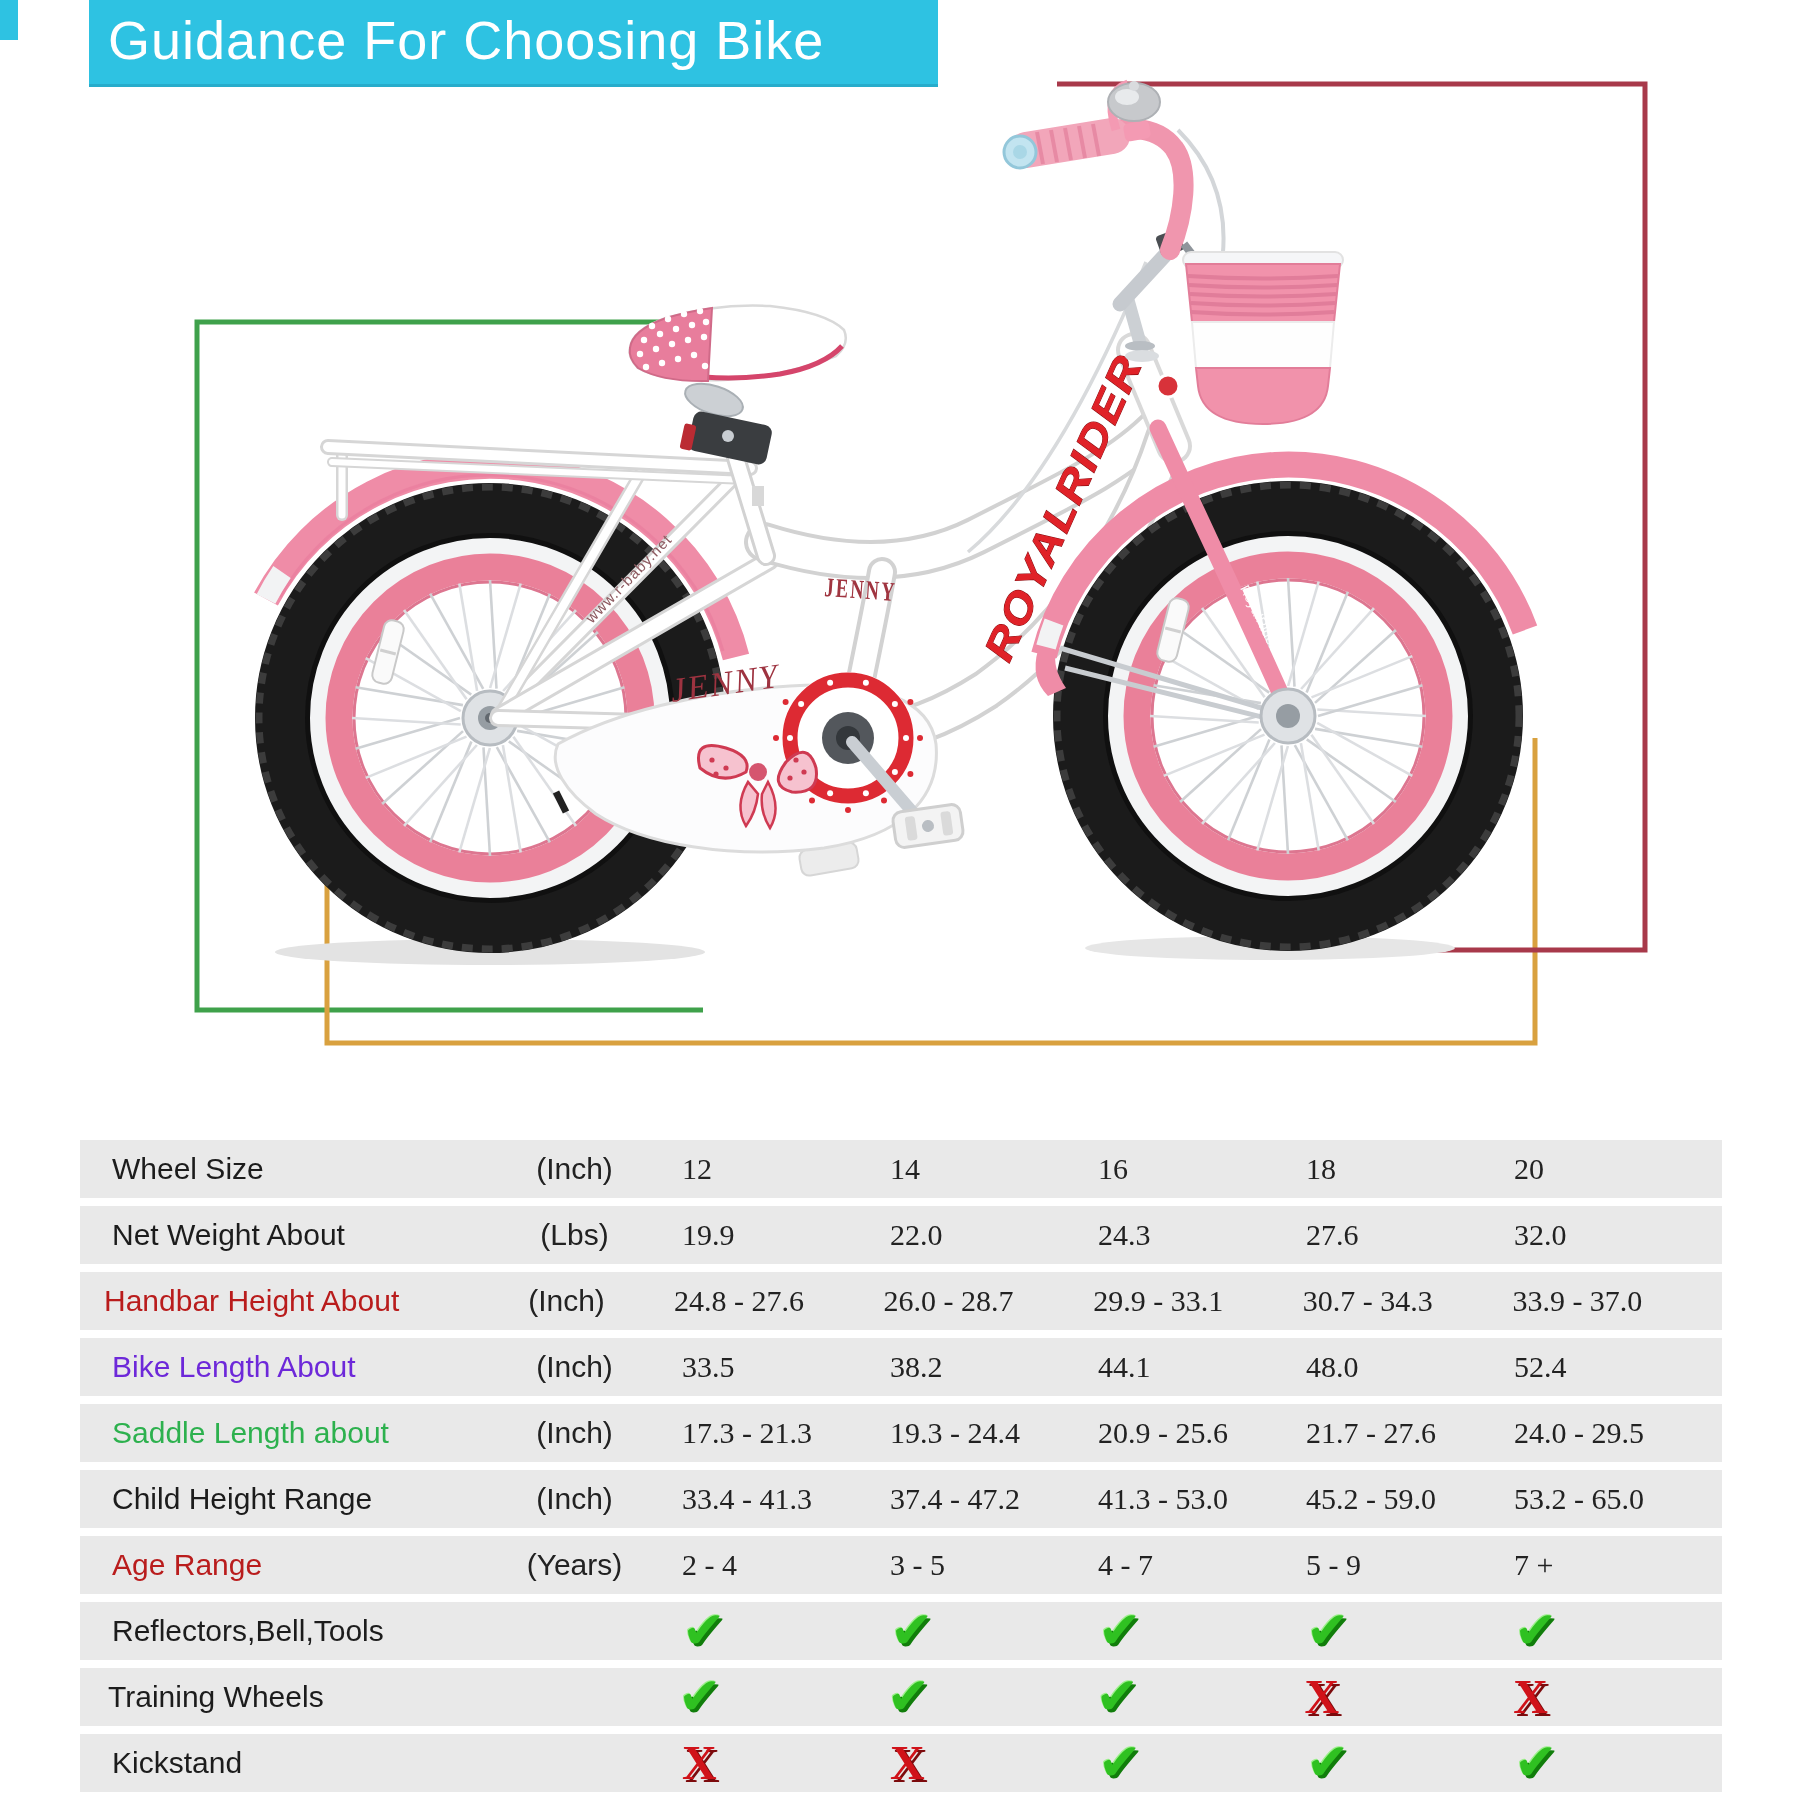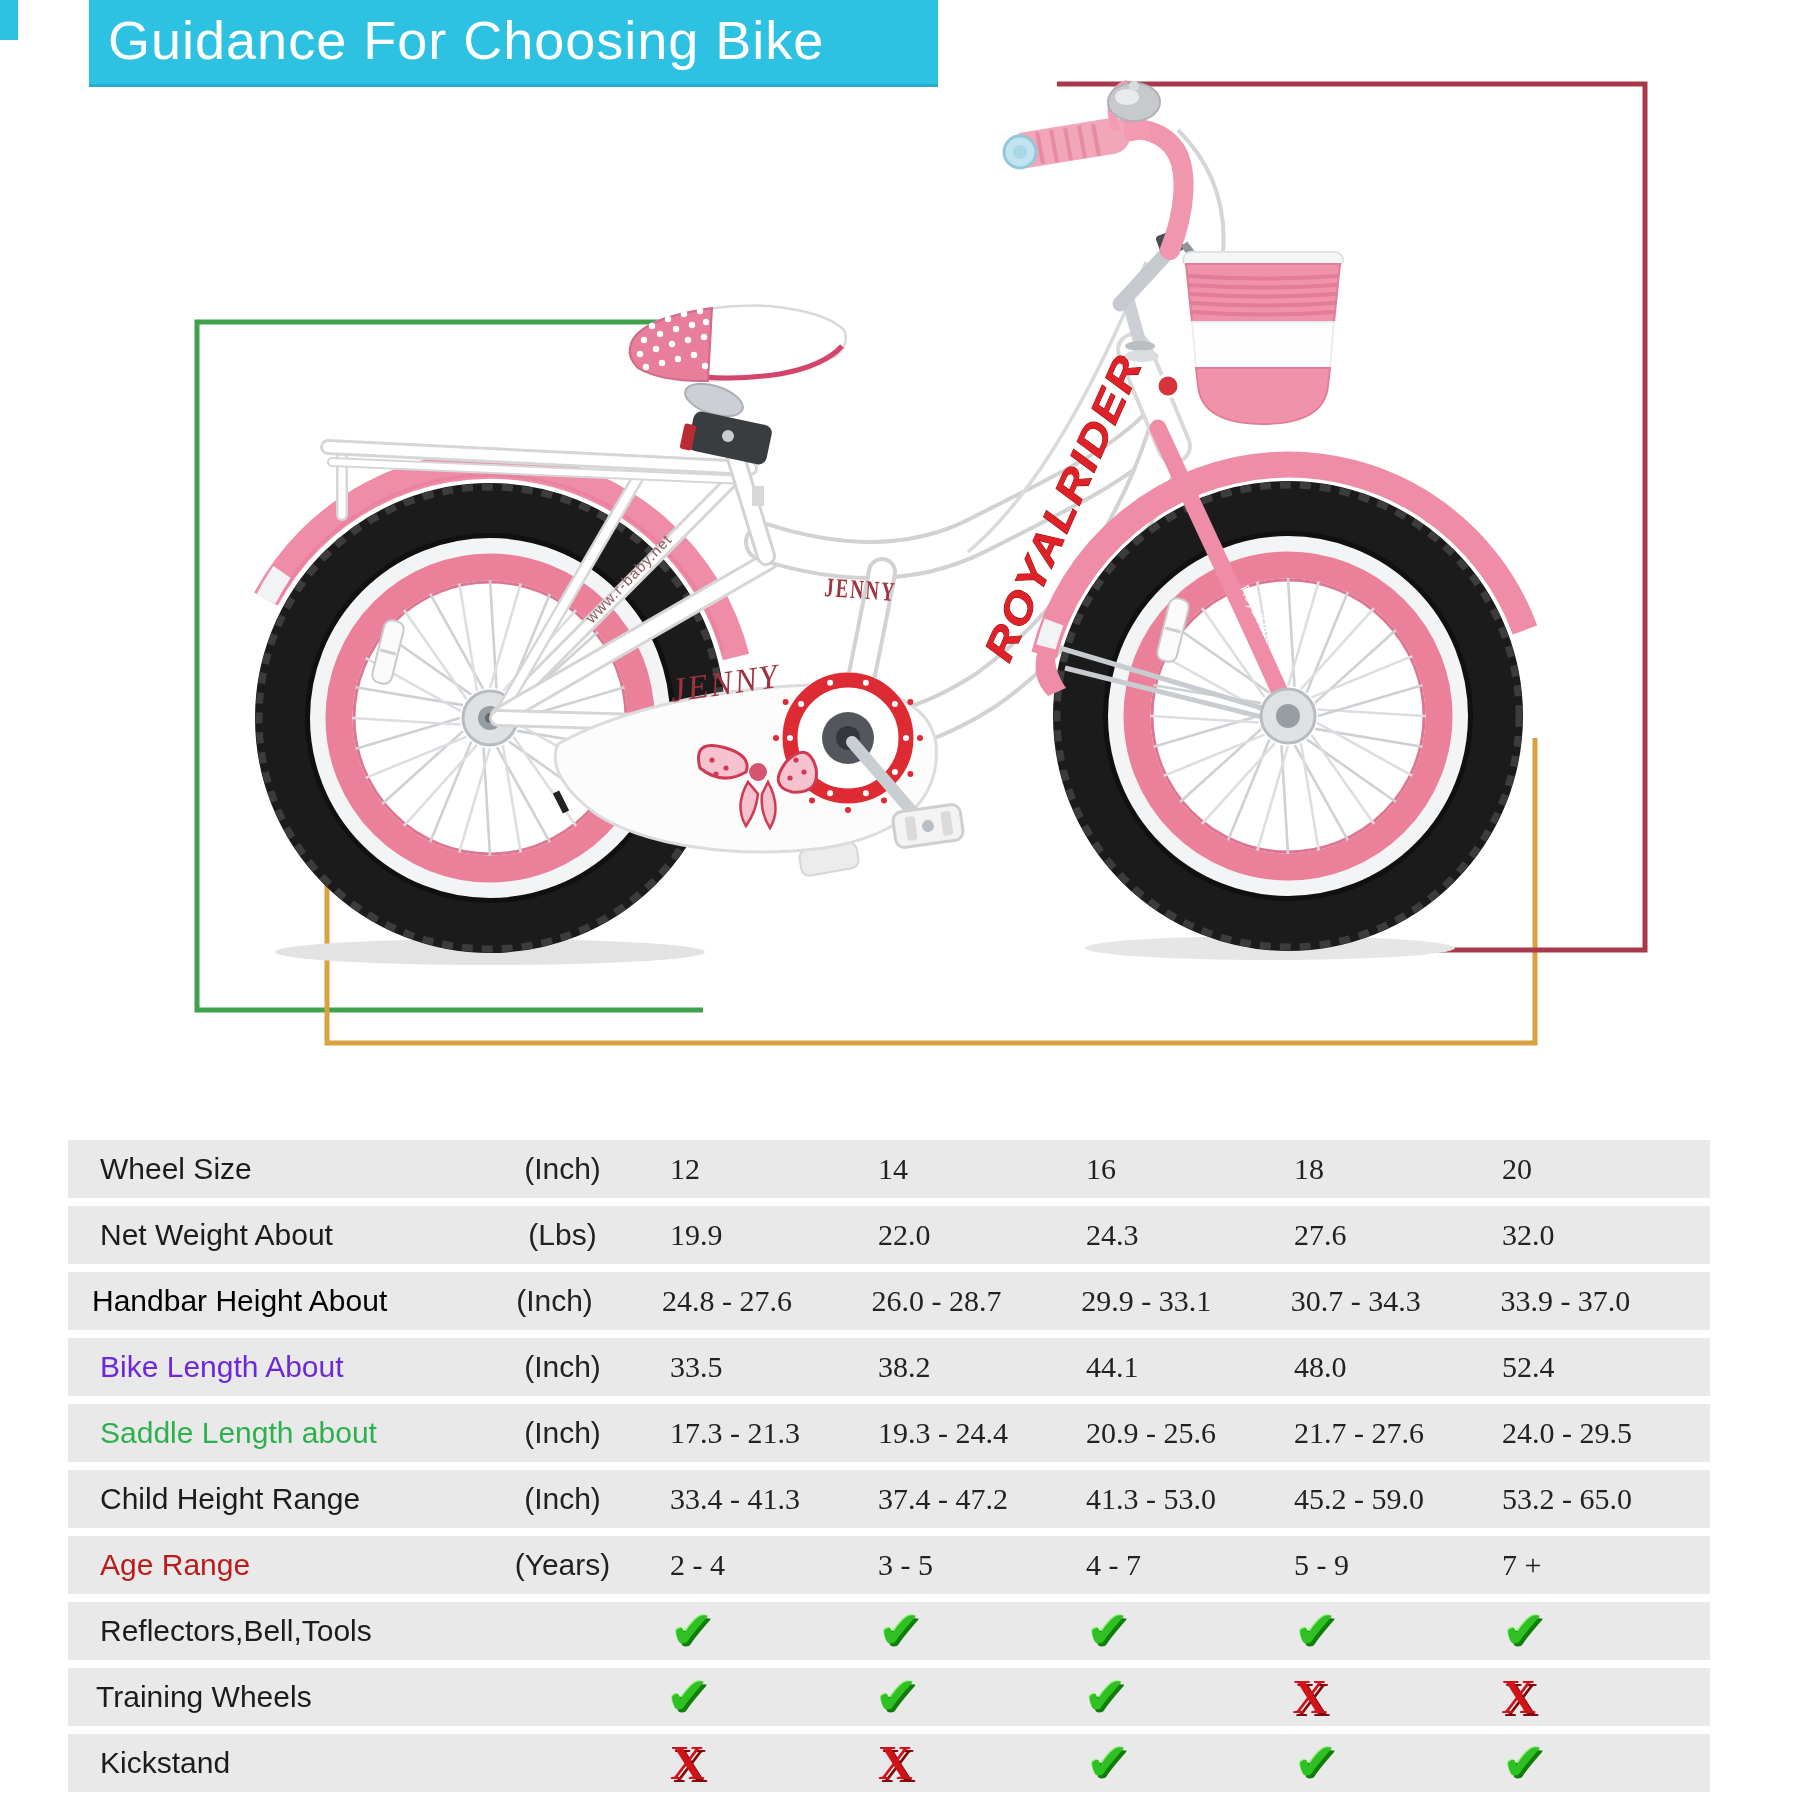--- a/index.html
+++ b/index.html
@@ -6,21 +6,21 @@
   body{width:1800px;height:1800px;background:#ffffff;position:relative;overflow:hidden;
        font-family:"Liberation Sans",sans-serif;-webkit-font-smoothing:antialiased;}
   
   #corner-block{position:absolute;left:0;top:0;width:18px;height:40px;background:#2ec2e2;}
   #banner{position:absolute;left:89px;top:0;width:849px;height:84px;background:#2ec2e2;
           border-bottom:3px solid #27accb;display:flex;align-items:center;}
   #banner .title{color:#ffffff;font-size:54px;font-weight:400;letter-spacing:1px;padding-left:19px;padding-bottom:4px;}
   
   #scene{position:absolute;left:0;top:0;width:1800px;height:1150px;}
   
-  #spec-table{position:absolute;left:68px;top:1140px;width:1642px;}
+  #spec-table{position:absolute;left:80px;top:1140px;width:1642px;}
   .row{height:58px;background:#e9e9e9;margin-bottom:8px;display:flex;align-items:center;font-size:30px;color:#222;}
   .row:last-child{margin-bottom:7px;}
   .cell-label{width:355px;padding-left:32px;white-space:nowrap;}
   .cell-unit{width:215px;text-align:center;}
   .cell-val{flex:1;text-align:left;white-space:nowrap;font-family:Liberation Serif, serif;}
   .check{color:#2fc121;font-size:52px;line-height:58px;text-shadow:3px 3px 0 #117d0b,-1px -1px 0 #9cf08b;}
   .xmark{color:#d01219;font-size:48px;line-height:58px;font-weight:700;text-shadow:3px 3px 0 #7c0a0c;}
 </style>
 </head>
 <body>
@@ -336,21 +336,21 @@
     <div class="row">
       <div class="cell-label" style="color: rgb(28, 28, 28);">Net Weight About</div>
       <div class="cell-unit">(Lbs)</div>
       <div class="cell-val">19.9</div>
       <div class="cell-val">22.0</div>
       <div class="cell-val">24.3</div>
       <div class="cell-val">27.6</div>
       <div class="cell-val">32.0</div>
     </div>
     <div class="row">
-      <div class="cell-label" style="color: #000000; padding-left: 24px;">Handbar Height About</div>
+      <div class="cell-label" style="color: #b91c1c; padding-left: 24px;">Handbar Height About</div>
       <div class="cell-unit">(Inch)</div>
       <div class="cell-val">24.8 - 27.6</div>
       <div class="cell-val">26.0 - 28.7</div>
       <div class="cell-val">29.9 - 33.1</div>
       <div class="cell-val">30.7 - 34.3</div>
       <div class="cell-val">33.9 - 37.0</div>
     </div>
     <div class="row">
       <div class="cell-label" style="color: #6d28d9;">Bike Length About</div>
       <div class="cell-unit">(Inch)</div>

